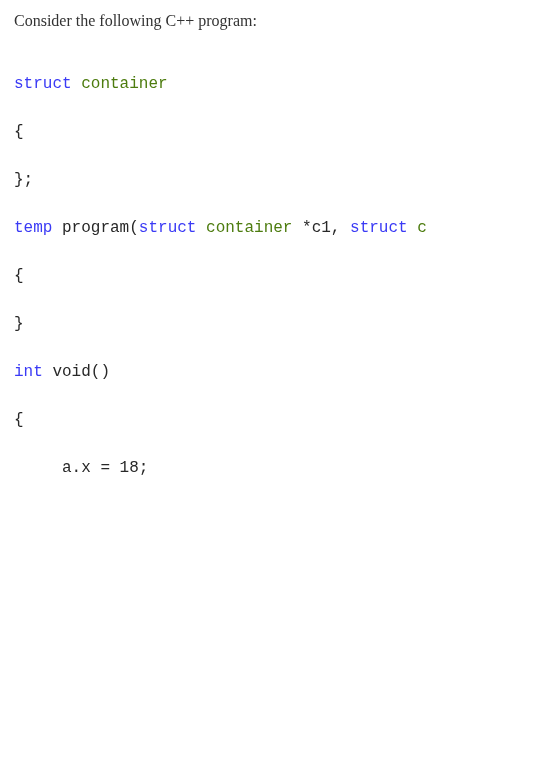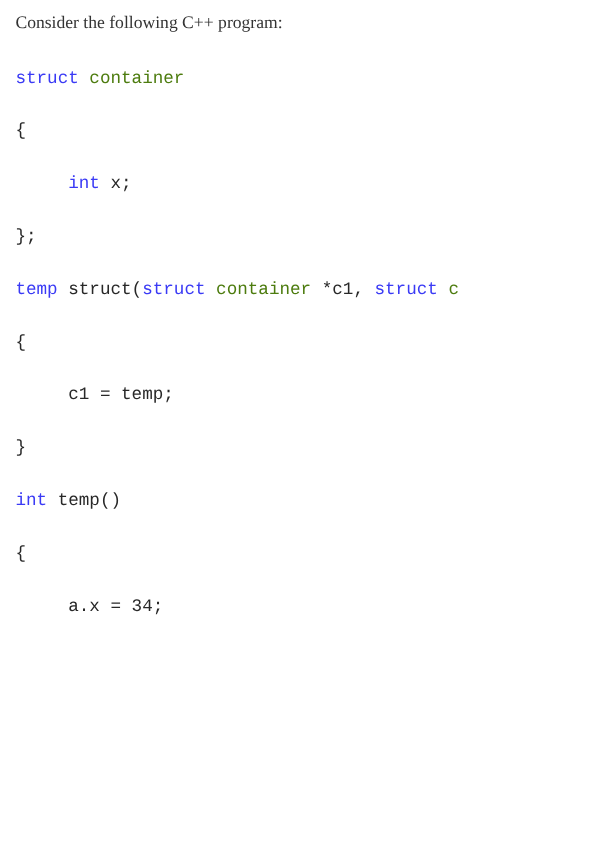--- a/index.html
+++ b/index.html
@@ -7,21 +7,21 @@
     padding: 10px 14px;
     font-family: "Times New Roman", Times, serif;
     font-size: 16px;
     color: #333;
     background: #fff;
     width: 539px;
     box-sizing: border-box;
     line-height: 1.4;
   }
   .intro {
-    margin-bottom: 3px;
+    margin-bottom: 16px;
   }
   .code-block {
     font-family: "Courier New", Courier, monospace;
     font-size: 16px;
     white-space: pre;
     line-height: 1.5;
     margin-bottom: 14px;
     overflow-x: hidden;
   }
   .code-block .line { display: block; }
@@ -31,28 +31,26 @@
   .ind { padding-left: 48px; display: inline-block; }
 </style>
 </head>
 <body>
 
 <div class="intro">Consider the following C++ program:</div>
 
 <div class="code-block">
 <span class="line"><span class="blue">struct</span><span class="green"> container</span></span>
 <span class="line black">{</span>
-<span class="line"><span class="ind"><span class="blue">int</span><span class="black"> x;</span></span></span>
 <span class="line black">};</span>
-<span class="line"><span class="blue">temp</span><span class="black"> struct(</span><span class="blue">struct</span><span class="green"> container</span><span class="black"> *c1, </span><span class="blue">struct</span><span class="green"> c</span></span>
+<span class="line"><span class="blue">temp</span><span class="black"> program(</span><span class="blue">struct</span><span class="green"> container</span><span class="black"> *c1, </span><span class="blue">struct</span><span class="green"> c</span></span>
 <span class="line black">{</span>
-<span class="line"><span class="ind black">c1 = temp;</span></span>
 <span class="line black">}</span>
-<span class="line"><span class="blue">int</span><span class="black"> temp()</span></span>
+<span class="line"><span class="blue">int</span><span class="black"> void()</span></span>
 <span class="line black">{</span>
-<span class="line"><span class="ind black">a.x = 34;</span></span>
+<span class="line"><span class="ind black">a.x = 18;</span></span>
 
 
 
 
 
 
 </div>
 
 </body></html>

